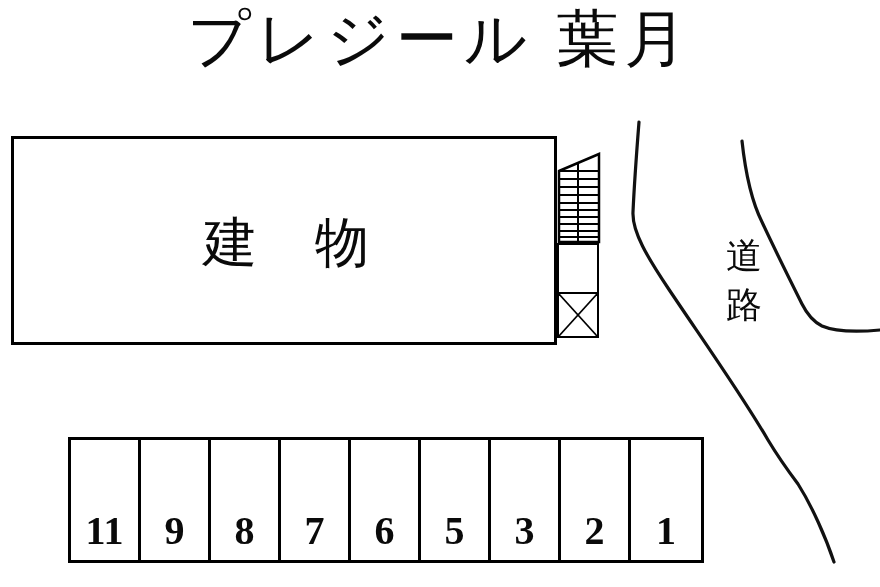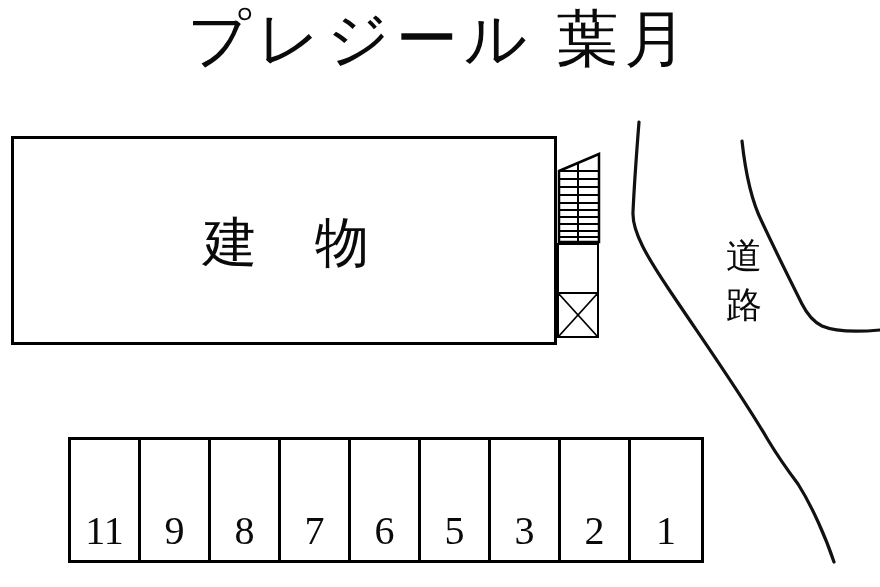--- a/index.html
+++ b/index.html
@@ -97,20 +97,21 @@
   
   #parking-row {
     position: absolute;
     left: 68px;
     top: 437px;
     height: 120px;
     display: flex;
     border: 3px solid #000000;
     box-sizing: content-box;
     background: #ffffff;
+    font-weight: bold;
   }
   .parking-space {
     width: 70px;
     height: 120px;
     border-right: 3px solid #000000;
     box-sizing: border-box;
     position: relative;
     background: #ffffff;
   }
   .parking-space:last-child { border-right: none; }

